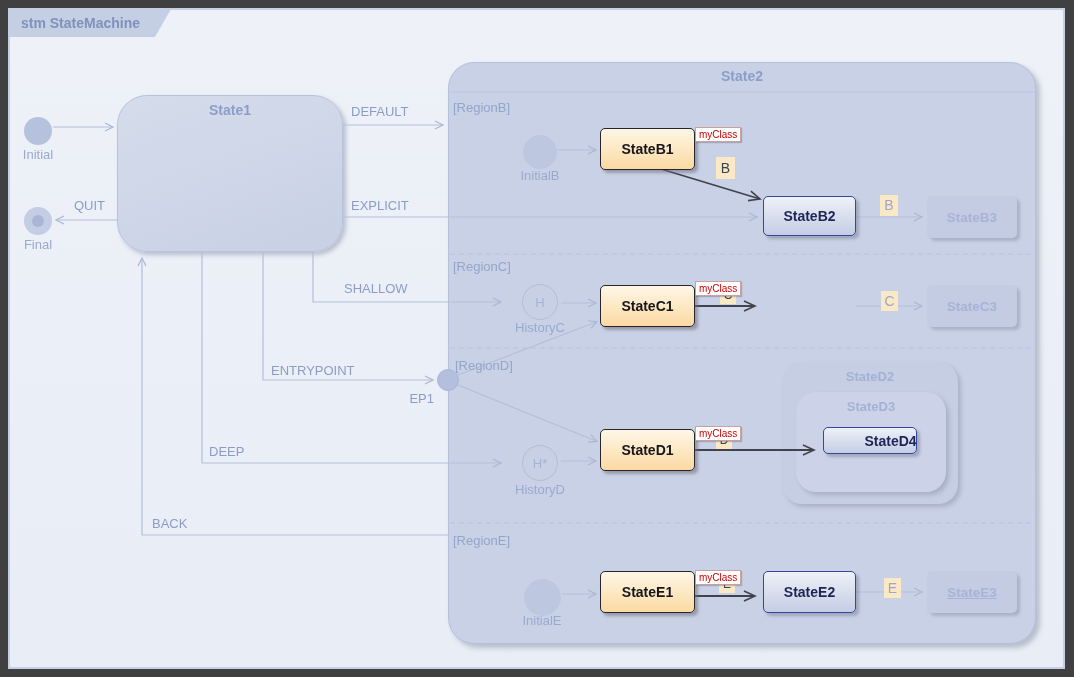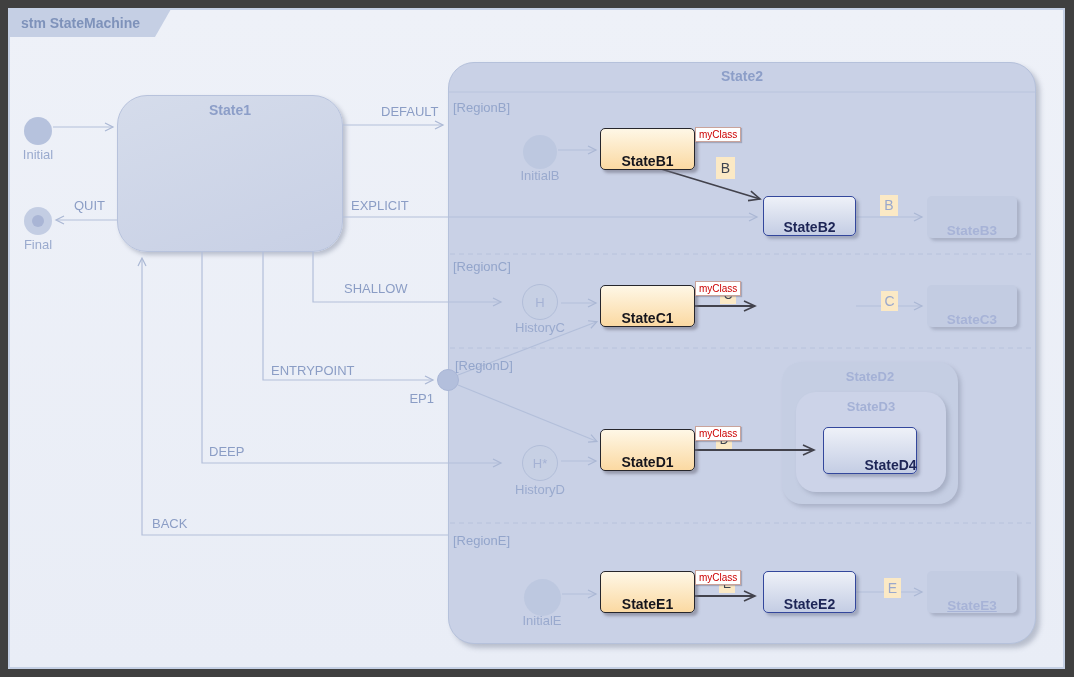--- a/index.html
+++ b/index.html
@@ -13,21 +13,21 @@
              color:#7e92ba;font-weight:bold;font-size:14px;line-height:28px;padding-left:12px;box-sizing:border-box;}
   .state1{left:117px;top:95px;width:226px;height:157px;border-radius:30px;
           background:linear-gradient(160deg,#d5dceb,#c8d0e5);border:1px solid #b7c2dc;
           box-shadow:3px 3px 4px rgba(125,132,155,.45);box-sizing:border-box;}
   .state2{left:448px;top:62px;width:588px;height:582px;border-radius:26px;
           background:#c9d1e6;border:1px solid #b5c1db;
           box-shadow:4px 4px 5px rgba(125,132,155,.45);box-sizing:border-box;}
   .big-title{font-weight:bold;font-size:14px;color:#8c9ec8;text-align:center;}
   .ghost-box{background:#c5cee3;border-radius:20px;box-shadow:3px 3px 4px rgba(125,132,155,.4);}
   .ghost-title{font-weight:bold;font-size:13px;color:#a4b1d6;text-align:center;}
-  .state{border-radius:5px;display:flex;align-items:flex-end;justify-content:center;
+  .state{border-radius:5px;display:flex;align-items:center;justify-content:center;
          font-weight:bold;font-size:14px;box-sizing:border-box;}
   .orange{background:linear-gradient(180deg,#fef7e6 0%,#fbd9a2 100%);border:1.5px solid #26262c;
           color:#15151c;box-shadow:3px 3px 3px rgba(110,110,125,.55);}
   .navy{background:linear-gradient(180deg,#eef1f8 0%,#c4cde4 100%);border:1.3px solid #33479c;
         color:#1d2556;box-shadow:3px 3px 3px rgba(120,126,150,.5);}
   .ghost{background:#c3cce2;color:#a7b3d7;box-shadow:3px 3px 3px rgba(125,132,155,.4);font-size:13.5px;}
   .circle{border-radius:50%;}
   .c-solid{background:#b6c2dd;}
   .c-ring{background:#c3cde3;}
   .c-dot{background:#a9b5d5;}
@@ -107,21 +107,21 @@
     <path class="dk" d="M695,596 H755" marker-end="url(#ad)"></path>
   </svg>
 
   <div class="abs circle c-solid node" style="left:24px;top:117px;width:28px;height:28px;"></div>
   <div class="abs lbl node" style="left:10px;top:147px;width:56px;">Initial</div>
   <div class="abs circle c-ring node" style="left:24px;top:207px;width:28px;height:28px;"></div>
   <div class="abs circle c-dot node" style="left:32px;top:215px;width:12px;height:12px;"></div>
   <div class="abs lbl node" style="left:10px;top:237px;width:56px;">Final</div>
 
   <div class="abs tlbl node" style="left:74px;top:198px;">QUIT</div>
-  <div class="abs tlbl node" style="left:351px;top:104px;margin-left:30px;">DEFAULT</div>
+  <div class="abs tlbl node" style="left:351px;top:104px;">DEFAULT</div>
   <div class="abs tlbl node" style="left:351px;top:198px;">EXPLICIT</div>
   <div class="abs tlbl node" style="left:344px;top:281px;">SHALLOW</div>
   <div class="abs tlbl node" style="left:271px;top:363px;">ENTRYPOINT</div>
   <div class="abs tlbl node" style="left:209px;top:444px;">DEEP</div>
   <div class="abs tlbl node" style="left:152px;top:516px;">BACK</div>
 
   <div class="abs circle node" style="left:437px;top:369px;width:22px;height:22px;background:#b3bfdc;border:1px solid #a9b6d6;box-sizing:border-box;"></div>
   <div class="abs tlbl node" style="left:398px;top:391px;width:36px;text-align:right;">EP1</div>
 
   <div class="abs rlbl node" style="left:453px;top:100px;">[RegionB]</div>
@@ -160,21 +160,21 @@
 
   <div class="abs circle c-hist node" style="left:522px;top:445px;width:36px;height:36px;">
       <span>H*</span>
     </div>
   <div class="abs lbl node" style="left:500px;top:482px;width:80px;">HistoryD</div>
   <div class="abs state orange node" style="left:600px;top:429px;width:95px;height:42px;">
       <span>StateD1</span>
     </div>
   <div class="abs letter letter-hidden node" style="left:716px;top:433px;width:16px;height:16px;">D</div>
   <div class="abs myclass node" style="left:695px;top:426px;">myClass</div>
-  <div class="abs state navy node" style="left:823px;top:427px;width:94px;height:47px;padding-left:41px;">
+  <div class="abs state navy node" style="left:823px;top:427px;width:94px;height:27px;padding-left:41px;">
       <span>StateD4</span>
     </div>
 
   <div class="abs circle node" style="left:524px;top:579px;width:37px;height:37px;background:#bdc8e0;"></div>
   <div class="abs lbl node" style="left:503px;top:613px;width:78px;">InitialE</div>
   <div class="abs state orange node" style="left:600px;top:571px;width:95px;height:42px;">
       <span>StateE1</span>
     </div>
   <div class="abs letter letter-hidden node" style="left:719px;top:577px;width:16px;height:16px;">E</div>
   <div class="abs myclass node" style="left:695px;top:570px;">myClass</div>

